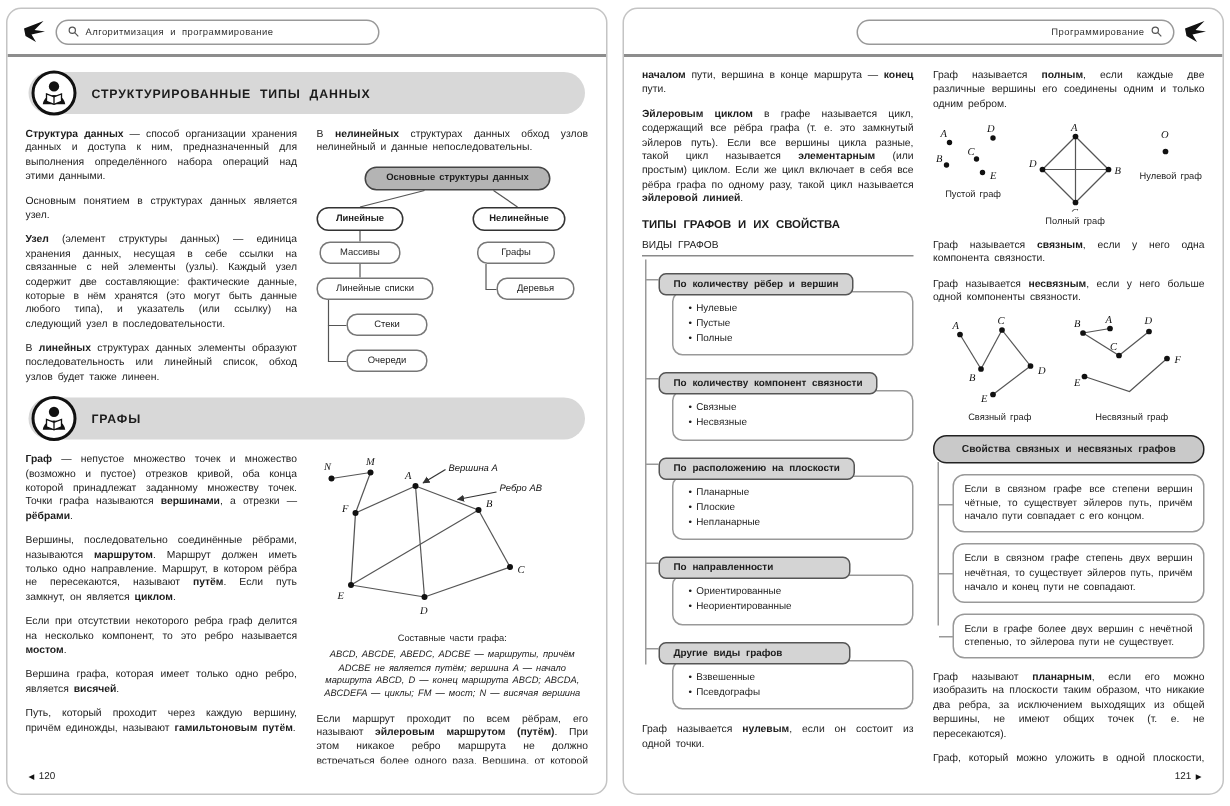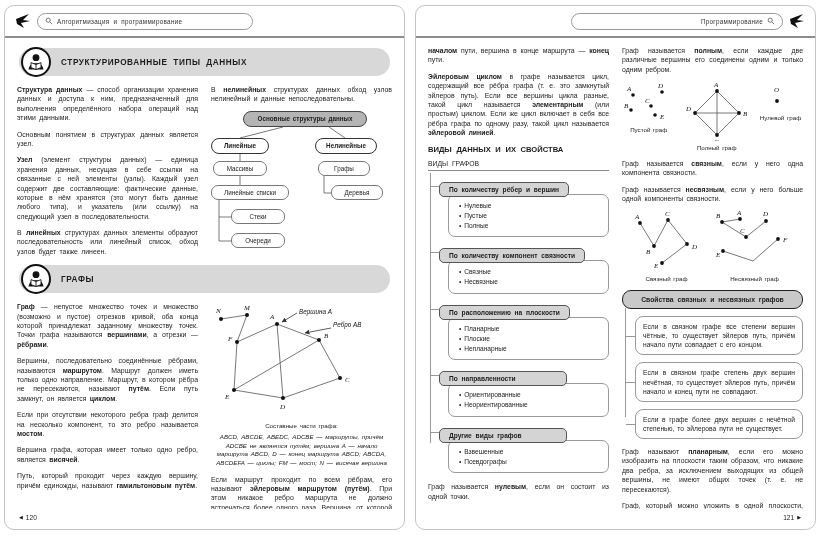--- a/index.html
+++ b/index.html
@@ -223,21 +223,21 @@
         <path d="M1 6 L14 1 L8 7 L15 8 L6 10 L9 15 L2 11 Z" fill="#111"></path>
       </svg>
     </div>
 
     <div class="content">
       <div class="cols">
 
         <div class="col">
           <p class="bp"><span></span><b>началом</b><span> пути, вершина в конце маршрута — </span><b>конец</b><span> пути.</span></p>
           <p class="bp"><span></span><b>Эйлеровым циклом</b><span> в графе называется цикл, содержащий все рёбра графа (т. е. это замкнутый эйлеров путь). Если все вершины цикла разные, такой цикл называется </span><b>элементарным</b><span> (или простым) циклом. Если же цикл включает в себя все рёбра графа по одному разу, такой цикл называется </span><b>эйлеровой линией</b><span>.</span></p>
-          <div class="h2">ВИДЫ  ДАННЫХ  И  ИХ  СВОЙСТВА</div>
+          <div class="h2">ТИПЫ  ГРАФОВ  И  ИХ  СВОЙСТВА</div>
           <div class="subhead">ВИДЫ  ГРАФОВ</div>
 
           <div class="kinds">
             <div class="kbox">
               <div class="khead">По количеству рёбер и вершин</div>
               <div class="kbody">
                 <div class="kitem">Нулевые</div>
                 <div class="kitem">Пустые</div>
                 <div class="kitem">Полные</div>
               </div>

